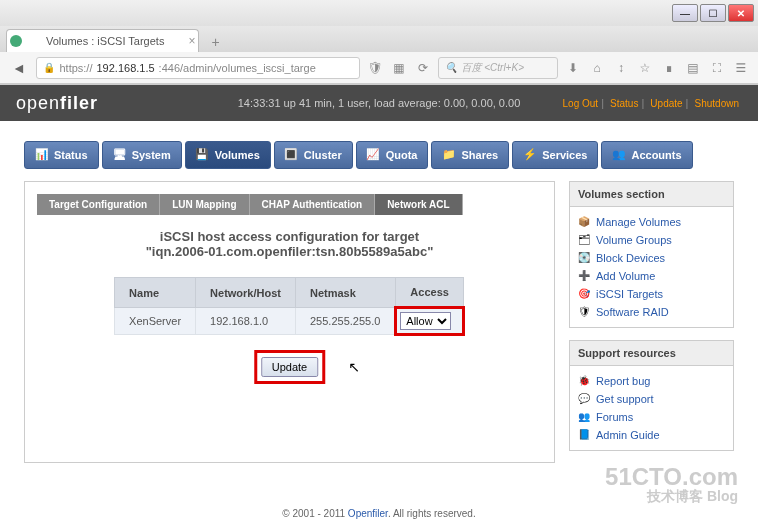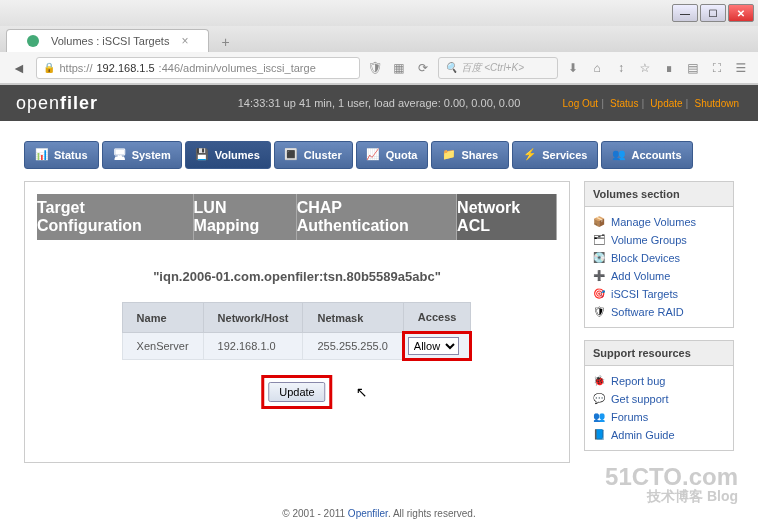--- a/index.html
+++ b/index.html
@@ -4,21 +4,21 @@
 <style>
 *{margin:0;padding:0;box-sizing:border-box;font-family:Arial,sans-serif}
 body{background:#f4f4f4;width:758px;height:523px;overflow:hidden;position:relative}
 .browser-chrome{background:linear-gradient(#f9f9f9,#e8e8e8);border-bottom:1px solid #ccc}
 .window-controls{height:26px;display:flex;justify-content:flex-end;align-items:center;padding-right:4px;background:linear-gradient(#f0f0f0,#e0e0e0);gap:2px}
 .win-btn{width:26px;height:18px;border:1px solid #888;border-radius:2px;display:flex;align-items:center;justify-content:center;font-size:10px;cursor:pointer}
 .win-min{background:linear-gradient(#eef,#ccd)}
 .win-max{background:linear-gradient(#eef,#ccd)}
 .win-close{background:linear-gradient(#f77,#d33);color:#fff;font-weight:bold}
 .tabs-bar{height:26px;display:flex;align-items:flex-end;padding-left:6px;background:linear-gradient(#e8e8e8,#d8d8d8)}
-.browser-tab{background:#fff;border:1px solid #bbb;border-bottom:none;border-radius:4px 4px 0 0;padding:4px 20px;display:flex;align-items:center;gap:12px;font-size:11px;color:#555}
+.browser-tab{background:#fff;border:1px solid #bbb;border-bottom:none;border-radius:4px 4px 0 0;padding:4px 3px;display:flex;align-items:center;gap:24px;font-size:11px;color:#555}
 .tab-icon{width:12px;height:12px;background:#4a7;border-radius:50%}
 .tab-close{color:#999;cursor:pointer;font-size:12px}
 .new-tab{margin-left:6px;color:#888;font-size:14px;cursor:pointer;padding:2px 6px}
 .urlbar-row{height:32px;display:flex;align-items:center;padding:0 8px;gap:6px;background:#f5f5f5;border-bottom:1px solid #ccc}
 .nav-btn{width:22px;height:22px;border-radius:3px;display:flex;align-items:center;justify-content:center;color:#666;font-size:14px;cursor:pointer}
 .url-input{flex:1;height:22px;border:1px solid #ccc;border-radius:3px;padding:0 6px;font-size:11px;color:#333;background:#fff;display:flex;align-items:center;gap:4px}
 .lock{color:#4a4;font-size:10px}
 .url-text{color:#888}
 .url-host{color:#333}
 .search-box{width:120px;height:22px;border:1px solid #ccc;border-radius:3px;padding:0 6px;font-size:10px;color:#aaa;font-style:italic;display:flex;align-items:center;gap:4px}
@@ -32,32 +32,32 @@
 .header-links a{color:#f90;text-decoration:none;margin:0 3px;font-size:10px}
 .header-links .sep{color:#888}
 .content-wrap{padding:20px 24px}
 .main-nav{display:flex;gap:3px;margin-bottom:12px}
 .nav-tab{background:linear-gradient(#6a8abd,#4a6a9d);color:#fff;padding:6px 10px;font-size:11px;font-weight:bold;border-radius:3px;cursor:pointer;display:flex;align-items:center;gap:5px;border:1px solid #3a5a8d}
 .nav-tab.active{background:linear-gradient(#3a5a8d,#2a4a7d)}
 .nav-icon{width:14px;height:14px;display:inline-block}
 .layout{display:flex;gap:14px}
 .main-panel{flex:1;border:1px solid #ccc;background:#fff;padding:12px}
 .sub-tabs{display:flex;margin-bottom:14px}
-.sub-tab{background:#888;color:#fff;padding:5px 0;font-size:16px;font-weight:bold;cursor:pointer;border-right:1px solid #aaa}
+.sub-tab{background:#888;color:#fff;padding:5px 12px;font-size:10px;font-weight:bold;cursor:pointer;border-right:1px solid #aaa}
 .sub-tab.active{background:#666}
 .panel-title{text-align:center;font-size:13px;font-weight:bold;color:#555;margin:10px 0 18px}
 .acl-table{margin:0 auto 14px;border-collapse:collapse;font-size:11px}
 .acl-table th{background:#d8dde5;padding:8px 14px;text-align:left;color:#444;font-weight:bold;border:1px solid #c8cdd5}
 .acl-table td{background:#eef2f8;padding:6px 14px;border:1px solid #dde2e8;color:#555}
 .access-cell{border:3px solid #d00!important;padding:3px!important}
 .access-select{border:1px solid #88a;font-size:11px;padding:1px;background:#fff}
 .update-wrap{text-align:center;border:3px solid #d00;display:inline-block;padding:4px;position:relative;left:50%;transform:translateX(-50%)}
 .update-btn{background:linear-gradient(#f0f4fa,#d8e0ec);border:1px solid #88a;padding:3px 10px;font-size:11px;cursor:pointer;border-radius:2px}
 .cursor{position:absolute;font-size:14px;margin-left:30px;margin-top:2px}
-.sidebar{width:150px}
+.sidebar{width:165px}
 .side-box{border:1px solid #ccc;background:#fff;margin-bottom:12px}
 .side-head{background:#eee;padding:6px 8px;font-size:11px;font-weight:bold;color:#444;border-bottom:1px solid #ccc}
 .side-list{list-style:none;padding:6px 8px}
 .side-list li{padding:3px 0;font-size:11px;display:flex;align-items:center;gap:6px}
 .side-list a{color:#2a5aaa;text-decoration:none}
 .s-icon{width:12px;height:12px;display:inline-block;font-size:10px}
 .footer{text-align:center;font-size:10px;color:#666;margin-top:45px}
 .footer a{color:#2a5aaa;text-decoration:none}
 .watermark{position:absolute;right:20px;bottom:20px;color:#ccc;font-size:24px;font-weight:bold;text-align:right;line-height:1;pointer-events:none}
 .watermark .cn{font-size:14px}
@@ -157,21 +157,21 @@
 
     <div class="layout">
       <div class="main-panel">
         <div class="sub-tabs" id="sub-tabs">
             <div class="sub-tab">Target Configuration</div>
             <div class="sub-tab">LUN Mapping</div>
             <div class="sub-tab">CHAP Authentication</div>
             <div class="sub-tab active">Network ACL</div>
           </div>
         <div class="panel-title">
-          <br>
+          <span>iSCSI host access configuration for target</span><br>
           <span>"iqn.2006-01.com.openfiler:tsn.80b5589a5abc"</span>
         </div>
         <table class="acl-table">
           <tbody>
               <tr>
             <th>Name</th>
             <th>Network/Host</th>
             <th>Netmask</th>
             <th>Access</th>
           </tr>

